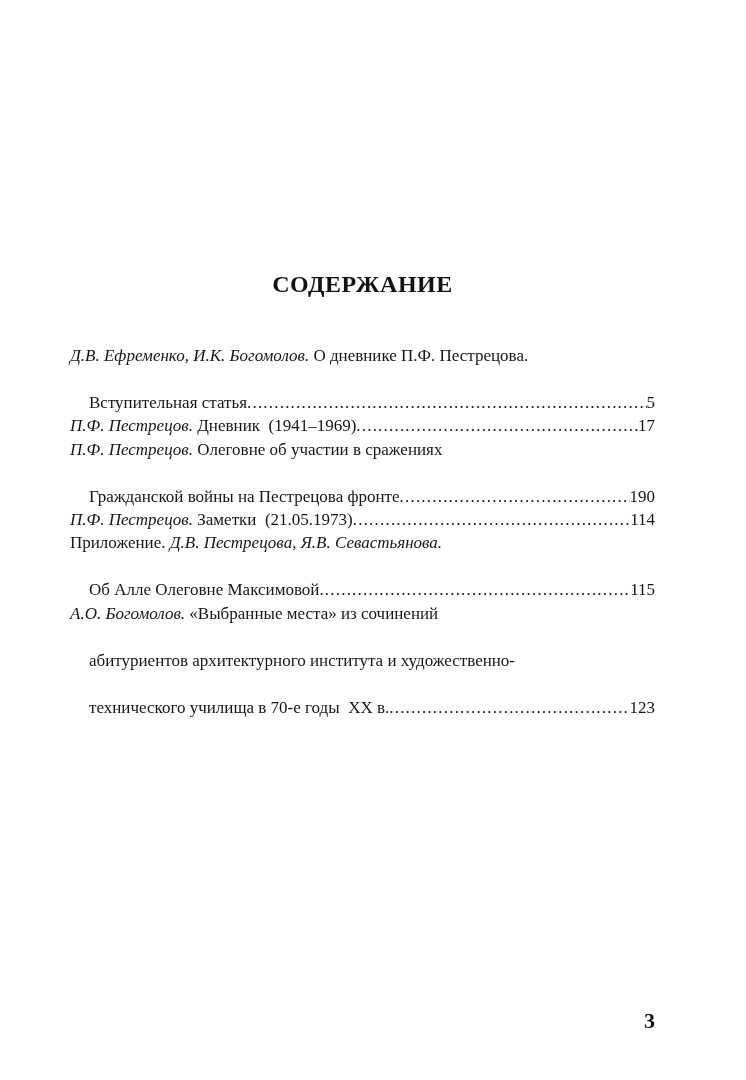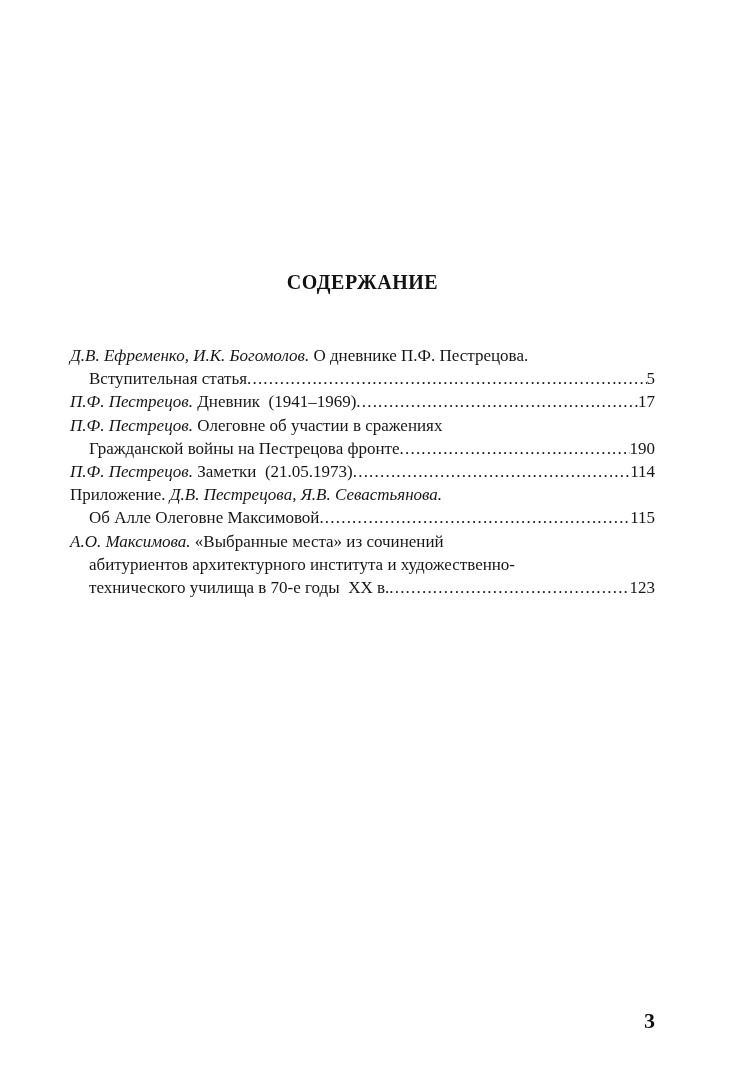--- a/index.html
+++ b/index.html
@@ -15,40 +15,40 @@
     background: #ffffff;
     color: #161616;
     overflow: hidden;
   }
   .toc-title {
     position: absolute;
     top: 271px;
     left: 70px;
     width: 585px;
     text-align: center;
-    font-size: 20px;
+    font-size: 24px;
     font-weight: bold;
     letter-spacing: 0.5px;
     color: #121212;
   }
   .toc {
     position: absolute;
     top: 344px;
     left: 70px;
     width: 585px;
     font-size: 17px;
     line-height: 23.2px;
     color: #161616;
   }
   .toc-line {
     display: flex;
     align-items: baseline;
     white-space: nowrap;
   }
-  .toc-line.indent { padding-left: 19px; }
+  .toc-line.indent { padding-left: 19px; margin-top: 24px; }
   .seg { white-space: pre; }
   .seg.it { font-style: italic; }
   .leader {
     flex: 1 1 auto;
     overflow: hidden;
     min-width: 6px;
     white-space: nowrap;
   }
   .leader::after {
     content: "....................................................................................................................";
@@ -124,21 +124,21 @@
       </div>
       <div class="toc-line indent">
         <span class="seg">Об Алле Олеговне Максимовой</span>
         <span class="leader"></span>
         <span class="pagenum">115</span>
       </div>
     </div>
 
     <div>
       <div class="toc-line">
-        <span class="seg it">А.О. Максимова.</span>
+        <span class="seg it">А.О. Богомолов.</span>
           <span class="seg"> «Выбранные места» из сочинений</span>
       </div>
       <div class="toc-line indent">
         <span class="seg">абитуриентов архитектурного института и художественно-</span>
       </div>
       <div class="toc-line indent">
         <span class="seg">технического училища в 70-е годы&nbsp; XX в.</span>
         <span class="leader"></span>
         <span class="pagenum">123</span>
       </div>

